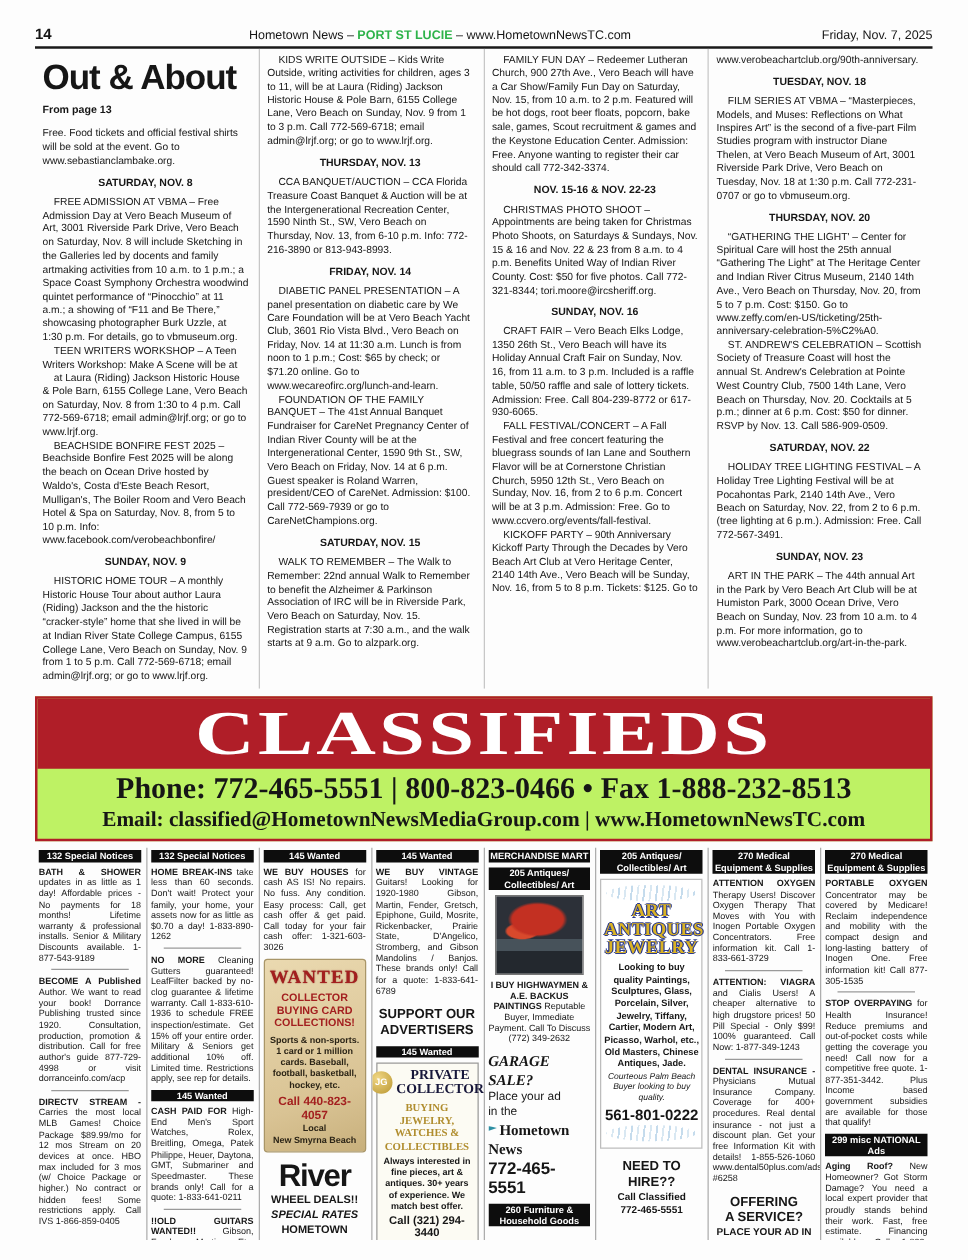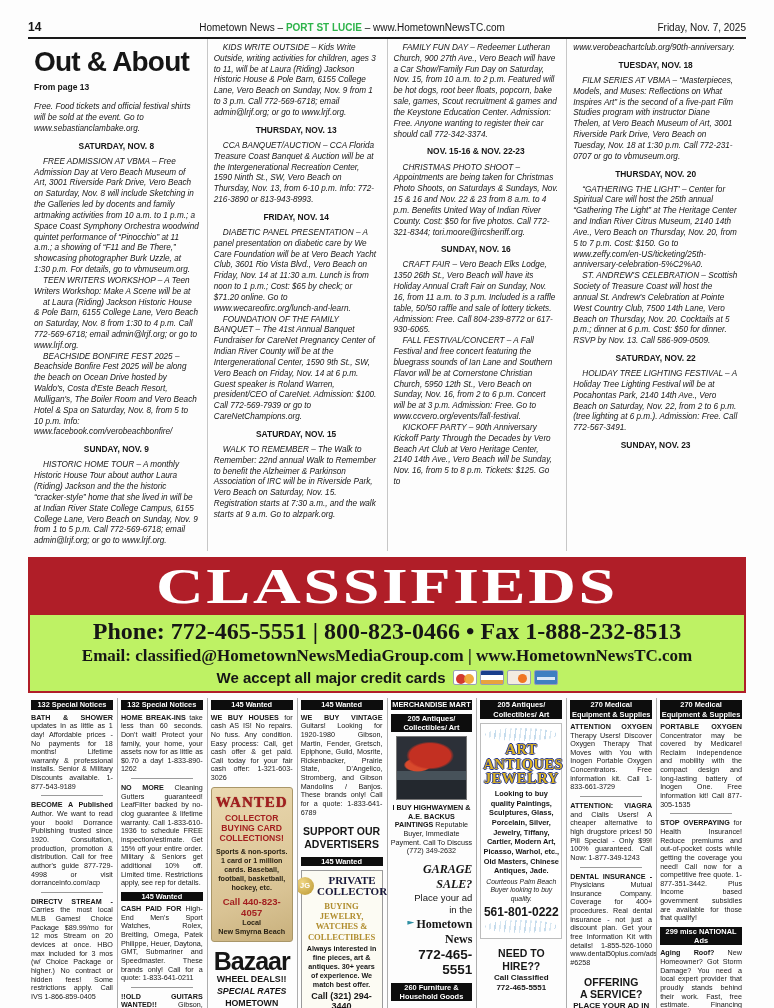--- a/index.html
+++ b/index.html
@@ -17,21 +17,21 @@
   .hdr .date{width:140px;text-align:right;font-size:10px;}
 
   
   .oa-section{display:flex;height:512px;overflow:hidden;}
   .oa-col{flex:1 1 0;padding:4px 8px 0 6px;border-right:1px solid #c7c7c7;
           font-size:8.2px;line-height:1.32;overflow:hidden;}
   .oa-col:last-child{border-right:none;}
   .oa-title{font-weight:bold;font-size:28px;letter-spacing:-0.8px;margin:1px 0 1px;}
   .oa-sub{font-weight:bold;font-size:8.5px;margin:0 0 9px;}
   .oa-date{text-align:center;font-weight:bold;font-size:8.4px;margin:6px 0 5px;}
-  .oa-para{margin:0;text-indent:9px;font-style:italic;}
+  .oa-para{margin:0;text-indent:9px;}
   .oa-para.noindent{text-indent:0;}
 
   
   .banner{border:2px solid var(--red);margin-top:6px;background:#bef264;}
   .banner-red{background:var(--red);text-align:center;padding:2px 0 3px;}
   .banner-title{display:inline-block;color:#fff;font-family:"Liberation Serif",serif;
                 font-weight:bold;font-size:50px;line-height:1.02;letter-spacing:2px;
                 transform:scaleX(1.32);transform-origin:center;}
   .banner-body{text-align:center;padding:3px 0 5px;}
   .phone{font-family:"Liberation Serif",serif;font-weight:bold;font-size:24px;line-height:1.1;}
@@ -90,21 +90,21 @@
   .jg-sub{font-family:"Liberation Serif",serif;font-weight:bold;font-size:8.6px;
           color:#b08d2e;margin:3px 0 2px;line-height:1.2;}
   .jg-body{font-weight:bold;font-size:7.2px;line-height:1.25;}
   .jg-call{font-weight:bold;font-size:9px;margin-top:2px;}
 
   .painting{height:64px;margin:1px 5px 4px;border:1px solid #777;
             background:radial-gradient(ellipse 34px 20px at 48% 30%,#c33022 0 60%,transparent 70%),
                        radial-gradient(ellipse 20px 10px at 30% 45%,#d8492c 0 60%,transparent 70%),
                        linear-gradient(#2c3038 55%,#47525a 55% 70%,#23282e 70%);}
 
-  .garage-ad{text-align:right;margin:6px 0;}
+  .garage-ad{text-align:left;margin:6px 0;}
   .garage-title{font-family:"Liberation Serif",serif;font-style:italic;font-weight:bold;font-size:12px;}
   .garage-line{font-size:9.5px;line-height:1.3;}
   .garage-logo{font-family:"Liberation Serif",serif;font-weight:bold;font-size:12px;}
   .garage-logo::before{content:"";display:inline-block;width:7px;height:7px;margin-right:2px;
                        background:#2e8fa3;clip-path:polygon(0 0,100% 25%,0 60%);}
   .garage-phone{font-weight:bold;font-size:13.5px;}
 
   .art-ad{border:1px solid #bdbdbd;background:#fff;text-align:center;
           padding:3px 2px 4px;margin:2px 0 4px;}
   .art-wave{height:13px;margin:1px 2px;border-radius:50%;
@@ -163,39 +163,31 @@
       <div class="oa-col">
         <p class="oa-para noindent">www.verobeachartclub.org/90th-anniversary.</p>
         <div class="oa-date">TUESDAY, NOV. 18</div>
         <p class="oa-para">FILM SERIES AT VBMA – “Masterpieces, Models, and Muses: Reflections on What Inspires Art” is the second of a five-part Film Studies program with instructor Diane Thelen, at Vero Beach Museum of Art, 3001 Riverside Park Drive, Vero Beach on Tuesday, Nov. 18 at 1:30 p.m. Call 772-231-0707 or go to vbmuseum.org.</p>
         <div class="oa-date">THURSDAY, NOV. 20</div>
         <p class="oa-para">“GATHERING THE LIGHT' – Center for Spiritual Care will host the 25th annual “Gathering The Light” at The Heritage Center and Indian River Citrus Museum, 2140 14th Ave., Vero Beach on Thursday, Nov. 20, from 5 to 7 p.m. Cost: $150. Go to www.zeffy.com/en-US/ticketing/25th-anniversary-celebration-5%C2%A0.</p>
         <p class="oa-para">ST. ANDREW'S CELEBRATION – Scottish Society of Treasure Coast will host the annual St. Andrew's Celebration at Pointe West Country Club, 7500 14th Lane, Vero Beach on Thursday, Nov. 20. Cocktails at 5 p.m.; dinner at 6 p.m. Cost: $50 for dinner. RSVP by Nov. 13. Call 586-909-0509.</p>
         <div class="oa-date">SATURDAY, NOV. 22</div>
         <p class="oa-para">HOLIDAY TREE LIGHTING FESTIVAL – A Holiday Tree Lighting Festival will be at Pocahontas Park, 2140 14th Ave., Vero Beach on Saturday, Nov. 22, from 2 to 6 p.m. (tree lighting at 6 p.m.). Admission: Free. Call 772-567-3491.</p>
         <div class="oa-date">SUNDAY, NOV. 23</div>
+        <p class="oa-para">ART IN THE PARK – The 44th annual Art in the Park by Vero Beach Art Club will be at Humiston Park, 3000 Ocean Drive, Vero Beach on Sunday, Nov. 23 from 10 a.m. to 4 p.m. For more information, go to www.verobeachartclub.org/art-in-the-park.</p>
       </div>
     </div>
 
   <div class="banner">
     <div class="banner-red">
       <span class="banner-title">CLASSIFIEDS</span>
     </div>
     <div class="banner-body">
       <div class="phone">Phone: 772-465-5551  |  800-823-0466 • Fax 1-888-232-8513</div>
       <div class="email">Email: classified@HometownNewsMediaGroup.com | www.HometownNewsTC.com</div>
-      <div class="credit">
-        <span>We accept all major credit cards</span>
-        <span class="cards">
-            <span class="card mastercard"></span>
-            <span class="card visa"></span>
-            <span class="card discover"></span>
-            <span class="card amex"></span>
-          </span>
-      </div>
     </div>
   </div>
 
   <div class="cl-section">
       <div class="cl-col">
         <div class="cl-bar">
           <div>132 Special Notices</div>
         </div>
         <p class="cl-ad"><b>BATH &amp; SHOWER </b>updates in as little as 1 day! Affordable prices - No payments for 18 months! Lifetime warranty &amp; professional installs. Senior &amp; Military Discounts available. 1-877-543-9189</p>
         <div class="cl-div"></div>
@@ -224,21 +216,21 @@
         <p class="cl-ad"><b>WE BUY HOUSES </b>for cash AS IS! No repairs. No fuss. Any condition. Easy process: Call, get cash offer &amp; get paid. Call today for your fair cash offer: 1-321-603-3026</p>
         <div class="wanted-ad">
           <div class="wanted-title">WANTED</div>
           <div class="wanted-line1">COLLECTOR BUYING CARD COLLECTIONS!</div>
           <div class="wanted-body">Sports &amp; non-sports. 1 card or 1 million cards. Baseball, football, basketball, hockey, etc.</div>
           <div class="wanted-call">Call 440-823-4057</div>
           <div class="wanted-loc">Local</div>
           <div class="wanted-loc">New Smyrna Beach</div>
         </div>
         <div class="sharp-ad">
-          <div class="sharp-logo">Bazaar</div>
+          <div class="sharp-logo">River</div>
           <div class="sharp-line">WHEEL DEALS!!</div>
           <div class="sharp-line it">SPECIAL  RATES</div>
           <div class="sharp-line">HOMETOWN NEWS</div>
         </div>
       </div>
       <div class="cl-col">
         <div class="cl-bar">
           <div>145 Wanted</div>
         </div>
         <p class="cl-ad"><b>WE BUY VINTAGE </b>Guitars! Looking for 1920-1980 Gibson, Martin, Fender, Gretsch, Epiphone, Guild, Mosrite, Rickenbacker, Prairie State, D'Angelico, Stromberg, and Gibson Mandolins / Banjos. These brands only! Call for a quote: 1-833-641-6789</p>

